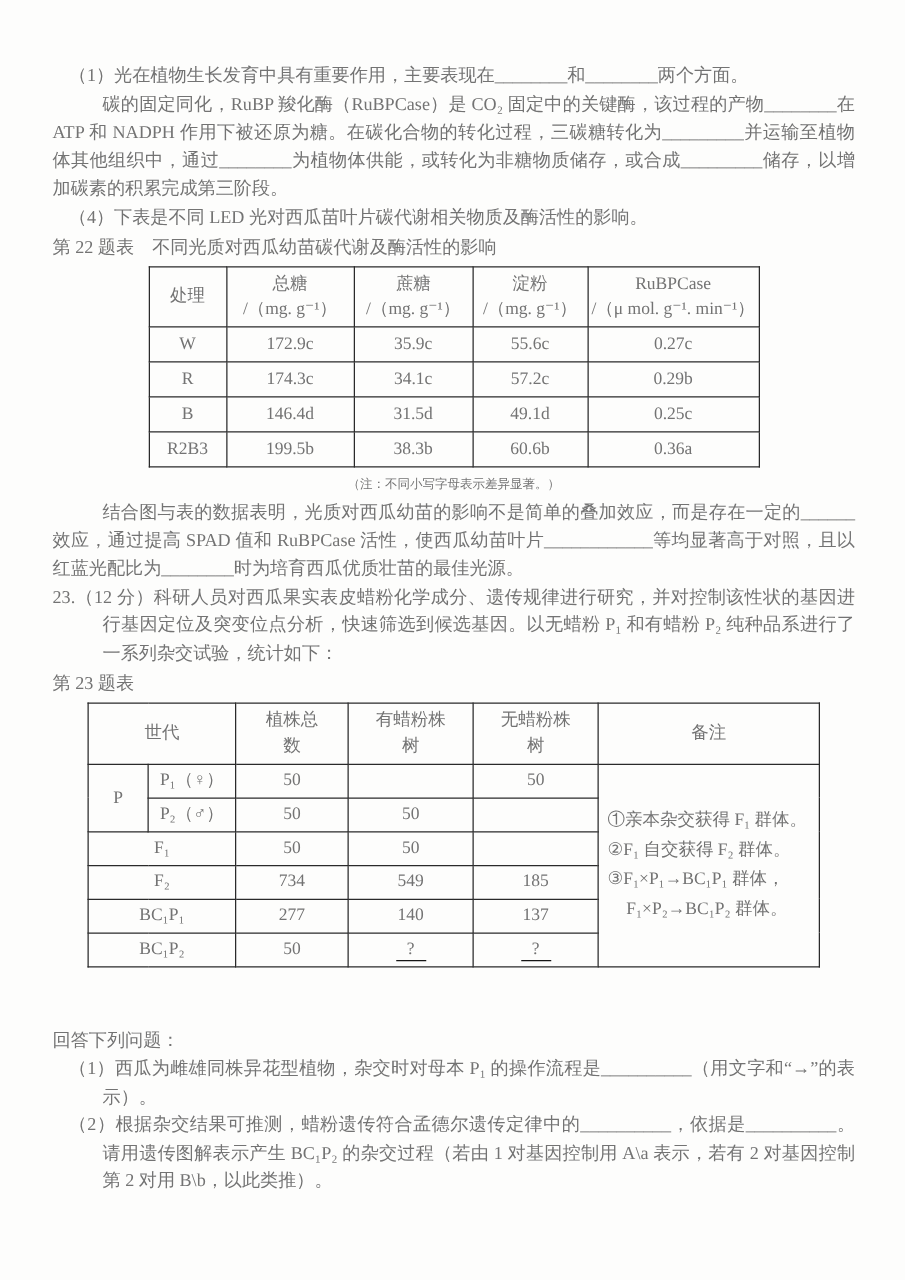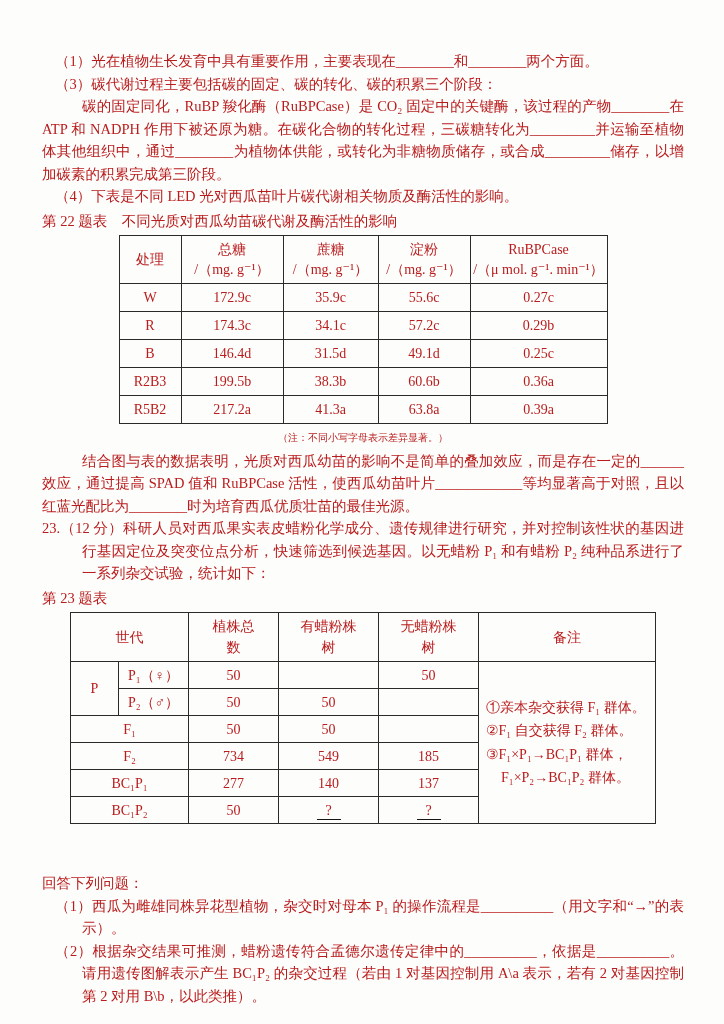--- a/index.html
+++ b/index.html
@@ -2,21 +2,21 @@
 <html><head>
 <meta charset="utf-8">
 <style>
   html, body { margin: 0; padding: 0; background: #ffffff; }
   .page {
     position: relative;
     width: 724px;
     height: 1024px;
     box-sizing: border-box;
     background: #fdfdfc;
-    color: #b91c1c;
+    color: #737373;
     font-family: "Liberation Serif", "DejaVu Serif", serif;
     font-size: 14.5px;
     line-height: 22.5px;
     padding: 50px 40px 0 42px;
     overflow: hidden;
     text-align: justify;
   }
   .qitem { padding-left: 40px; text-indent: -27px; }
   .q23item { padding-left: 40px; text-indent: -40px; }
   .para { text-indent: 40px; }
@@ -55,21 +55,20 @@
   .answer-heading { text-indent: 0; margin-top: 48px; }
 </style>
 </head>
 <body>
 
 <div class="page">
 
   <div class="qitem"><span class="marker">（1）</span><span>光在植物生长发育中具有重要作用，主要表现在________和________两个方面。</span></div>
 
 
-  <div class="qitem"><span class="marker">（3）</span><span>碳代谢过程主要包括碳的固定、碳的转化、碳的积累三个阶段：</span></div>
 
   <div class="para">碳的固定同化，RuBP 羧化酶（RuBPCase）是 CO₂ 固定中的关键酶，该过程的产物________在 ATP 和 NADPH 作用下被还原为糖。在碳化合物的转化过程，三碳糖转化为_________并运输至植物体其他组织中，通过________为植物体供能，或转化为非糖物质储存，或合成_________储存，以增加碳素的积累完成第三阶段。</div>
 
   <div class="qitem"><span class="marker">（4）</span><span>下表是不同 LED 光对西瓜苗叶片碳代谢相关物质及酶活性的影响。</span></div>
 
   <div class="tbl-caption">第 22 题表　不同光质对西瓜幼苗碳代谢及酶活性的影响</div>
 
   <table class="t22">
     <colgroup>
       <col style="width:62px">
@@ -122,27 +121,20 @@
         <td>31.5d</td>
         <td>49.1d</td>
         <td>0.25c</td>
       </tr>
       <tr>
         <td>R2B3</td>
         <td>199.5b</td>
         <td>38.3b</td>
         <td>60.6b</td>
         <td>0.36a</td>
-      </tr>
-      <tr>
-        <td>R5B2</td>
-        <td>217.2a</td>
-        <td>41.3a</td>
-        <td>63.8a</td>
-        <td>0.39a</td>
       </tr>
     </tbody>
   </table>
 
   <div class="note-line">（注：不同小写字母表示差异显著。）</div>
 
   <div class="para">结合图与表的数据表明，光质对西瓜幼苗的影响不是简单的叠加效应，而是存在一定的______效应，通过提高 SPAD 值和 RuBPCase 活性，使西瓜幼苗叶片____________等均显著高于对照，且以红蓝光配比为________时为培育西瓜优质壮苗的最佳光源。</div>
 
   <div class="q23item"><span class="marker">23.</span><span>（12 分）科研人员对西瓜果实表皮蜡粉化学成分、遗传规律进行研究，并对控制该性状的基因进行基因定位及突变位点分析，快速筛选到候选基因。以无蜡粉 P₁ 和有蜡粉 P₂ 纯种品系进行了一系列杂交试验，统计如下：</span></div>
 

